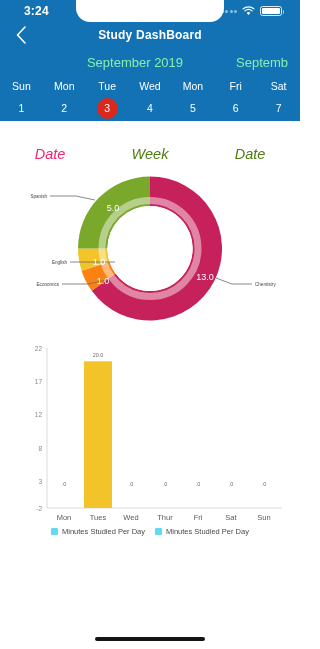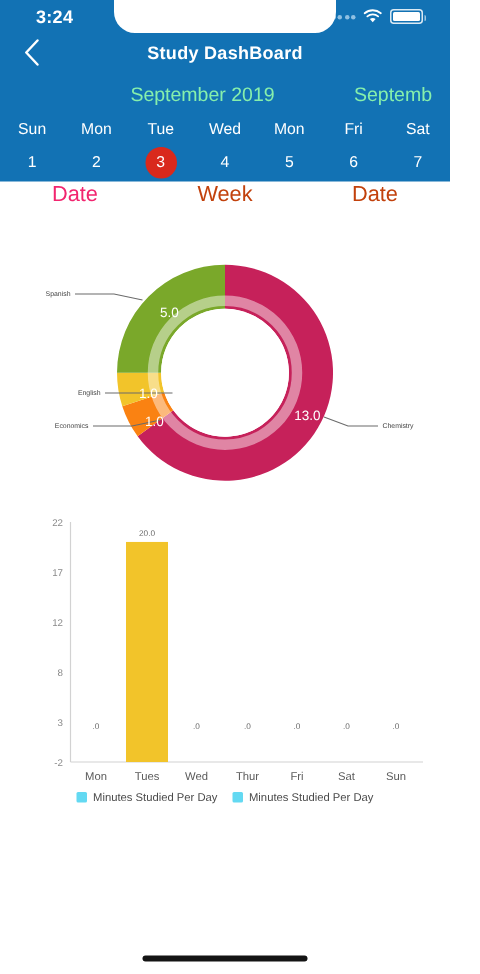--- a/index.html
+++ b/index.html
@@ -79,25 +79,25 @@
   }
   .dcell { font-size:10.5px; }
   .dcell .pill {
     width:21px; height:21px; border-radius:50%;
     display:flex; align-items:center; justify-content:center;
   }
   .dcell .pill.sel { background:#d9291c; }
 
   
   .tabs {
-    position:absolute; left:0; top:114px; width:300px; height:32px;
-    display:flex; align-items:center;
+    position:absolute; left:0; top:130px; width:300px; height:32px;
+    display:flex; align-items:flex-end;font-style:italic;
   }
   .tab {
-    flex:1 1 0; text-align:center; font-size:14.5px; color:#c2410c; cursor:pointer;
+    flex:1 1 0; text-align:center; font-size:14.5px; color:#4d7c0f; cursor:pointer;
   }
   .tab.active { color:#f2256f; }
 
   
   .donut-wrap { position:absolute; left:0; top:166px; width:300px; height:165px;text-decoration:underline; }
   .donut-svg { display:block; margin:0 auto; }
   .lead { stroke:#6b6b6b; stroke-width:.8; fill:none; }
   .lead-lbl { font-family:"Liberation Sans", sans-serif; font-size:4.6px; fill:#444; }
   .slice-val { font-family:"Liberation Sans", sans-serif; font-size:9px; fill:#ffffff; }
 

